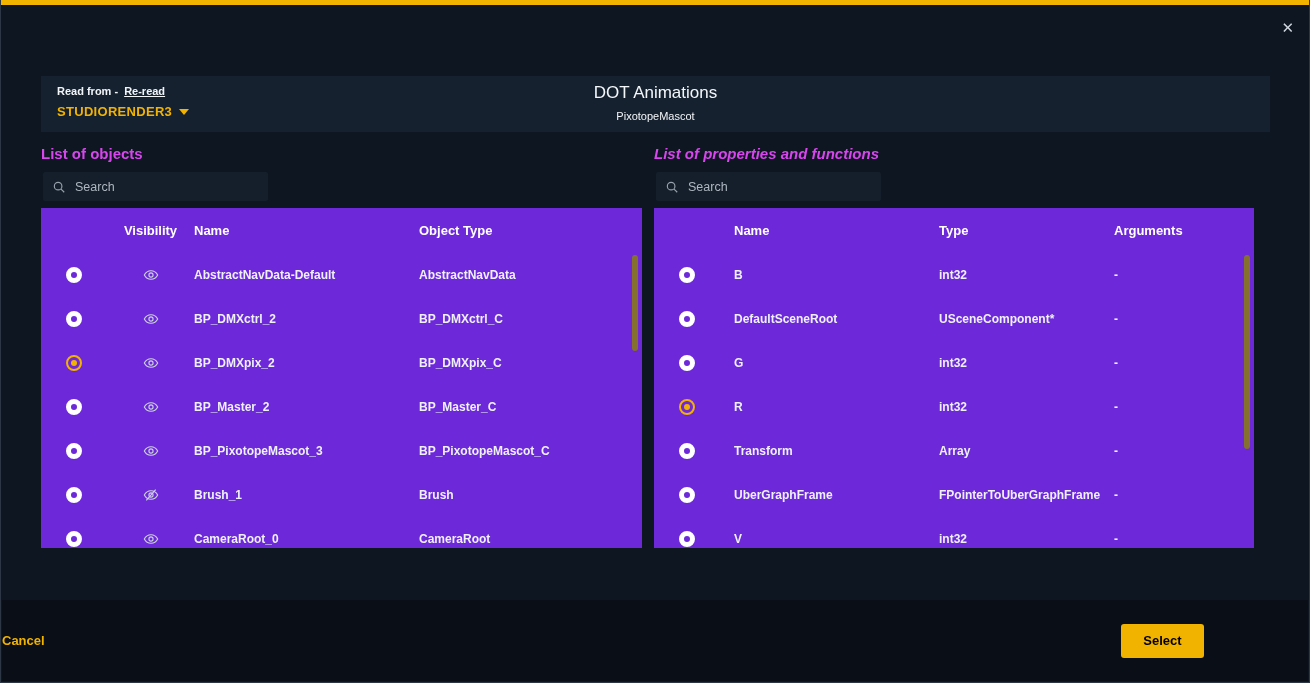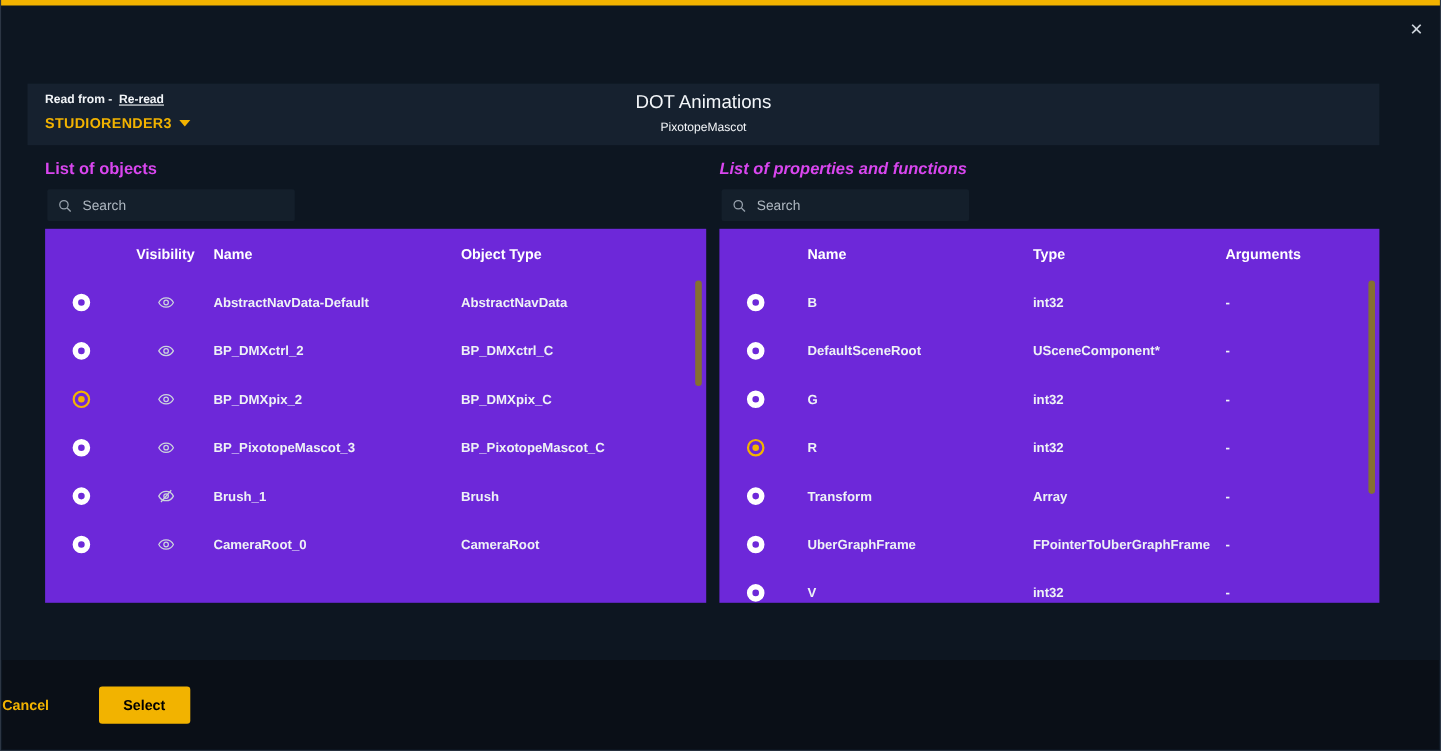--- a/index.html
+++ b/index.html
@@ -2,21 +2,21 @@
 <html style="--accent: #f2b300; --scroll: #857030;"><head>
 <meta charset="utf-8">
 <style>
   :root { --accent:#f2b300; --scroll:#857030; }
   * { box-sizing:border-box; margin:0; padding:0; }
   html,body { width:1310px; height:683px; overflow:hidden; }
   body { background:#0d1621; font-family:"Liberation Sans","DejaVu Sans",sans-serif; position:relative; color:#e9eef3; }
   .window { position:absolute; inset:0; border:1px solid #2c3644; border-top:none; }
   .accent-bar { position:absolute; top:0; left:0; width:100%; height:5px; background:var(--accent); }
   .close-btn { position:absolute; top:20px; right:15px; font-size:15px; color:#cfd6dd; cursor:pointer; line-height:1; }
-  .header-band { position:absolute; left:24px; top:76px; width:1229px; height:56px; background:#16212f; }
+  .header-band { position:absolute; left:40px; top:76px; width:1229px; height:56px; background:#16212f; }
   .read-block { position:absolute; left:16px; top:9px; }
   .read-line { font-size:11px; font-weight:bold; color:#f2f5f8; }
   .read-line .reread { text-decoration:underline; margin-left:6px; cursor:pointer; color:#f2f5f8; }
   .source-dd { margin-top:7px; color:var(--accent); font-size:13px; font-weight:bold; cursor:pointer; display:flex; align-items:center; letter-spacing:.3px; }
   .caret { width:0; height:0; border-left:5px solid transparent; border-right:5px solid transparent; border-top:6px solid var(--accent); margin-left:7px; display:inline-block; }
   .title-block { position:absolute; left:0; right:0; top:7px; text-align:center; pointer-events:none; }
   .dlg-title { font-size:17px; font-weight:400; color:#f4f7fa; }
   .dlg-subtitle { font-size:11px; font-weight:normal; margin-top:7px; color:#f2f5f8; }
   .panel-title { position:absolute; top:145px; font-size:15px; font-weight:bold; color:#d946ef; }
   #obj-title { left:40px; }
@@ -39,21 +39,21 @@
   .c-radio { justify-content:center; }
   .c-vis { justify-content:center; }
   #prop-table .c-name { padding-left:14px; }
   .radio { width:16px; height:16px; border-radius:50%; border:5px solid #ffffff; display:inline-block; position:relative; cursor:pointer; background:transparent; }
   .radio.sel { border:2px solid var(--accent); }
   .radio.sel::after { content:""; position:absolute; inset:3px; border-radius:50%; background:var(--accent); }
   .eye { display:inline-flex; cursor:pointer; }
   .scroll-thumb { position:absolute; right:4px; width:6px; border-radius:3px; background:var(--scroll); }
   #obj-thumb { top:47px; height:96px; }
   #prop-thumb { top:47px; height:194px; }
-  .footer { position:absolute; left:1px; right:1px; bottom:1px; height:81px; background:#0a0f17; display:flex; align-items:center; justify-content:flex-start; padding-right:64px; }
+  .footer { position:absolute; left:1px; right:1px; bottom:1px; height:81px; background:#0a0f17; display:flex; align-items:center; justify-content:space-between; padding-right:104px; }
   .cancel-btn { color:var(--accent); font-size:13px; font-weight:bold; cursor:pointer; margin-right:45px; background:none; border:none; font-family:inherit; }
   .select-btn { width:83px; height:34px; background:var(--accent); color:#000000; font-size:13px; font-weight:bold; border:none; border-radius:3px; cursor:pointer; display:flex; align-items:center; justify-content:center; font-family:Liberation Sans, sans-serif; }
 </style>
 </head>
 <body>
 
 <div class="window">
   <div class="accent-bar"></div>
   <div class="close-btn">✕</div>
 
@@ -149,20 +149,35 @@
             <span class="radio"></span>
           </div>
           <div class="cell c-vis">
             <span class="eye">
               <svg width="16" height="16" viewBox="0 0 24 24" fill="none" stroke="#ccd4dc" stroke-width="1.7">
                 <path d="M2 12c2.2-4.2 5.6-6.3 10-6.3S19.8 7.8 22 12c-2.2 4.2-5.6 6.3-10 6.3S4.2 16.2 2 12z"></path>
                 <circle cx="12" cy="12" r="3.1"></circle>
               </svg>
             </span>
           </div>
+          <div class="cell c-name">BP_Master_2</div>
+          <div class="cell c-type">BP_Master_C</div>
+        </div>
+        <div class="trow">
+          <div class="cell c-radio">
+            <span class="radio"></span>
+          </div>
+          <div class="cell c-vis">
+            <span class="eye">
+              <svg width="16" height="16" viewBox="0 0 24 24" fill="none" stroke="#ccd4dc" stroke-width="1.7">
+                <path d="M2 12c2.2-4.2 5.6-6.3 10-6.3S19.8 7.8 22 12c-2.2 4.2-5.6 6.3-10 6.3S4.2 16.2 2 12z"></path>
+                <circle cx="12" cy="12" r="3.1"></circle>
+              </svg>
+            </span>
+          </div>
           <div class="cell c-name">BP_PixotopeMascot_3</div>
           <div class="cell c-type">BP_PixotopeMascot_C</div>
         </div>
         <div class="trow">
           <div class="cell c-radio">
             <span class="radio"></span>
           </div>
           <div class="cell c-vis">
             <span class="eye">
               <svg width="16" height="16" viewBox="0 0 24 24" fill="none" stroke="#ccd4dc" stroke-width="1.7">

